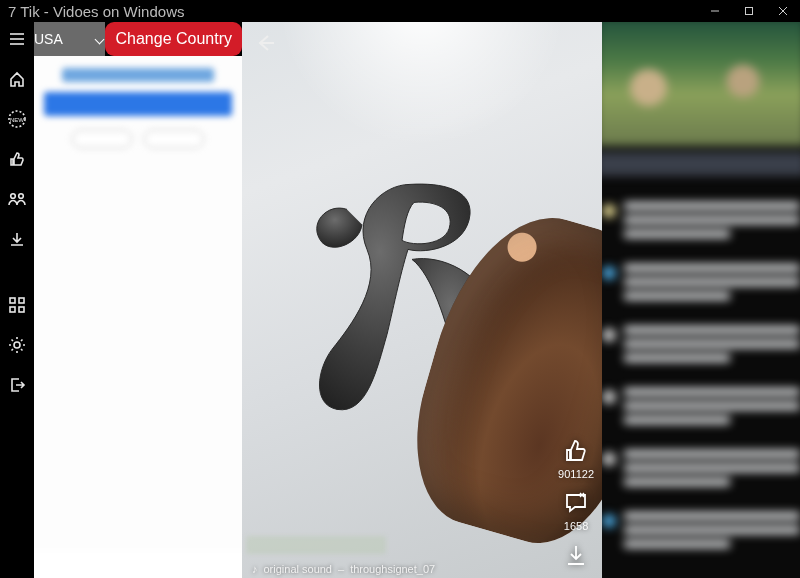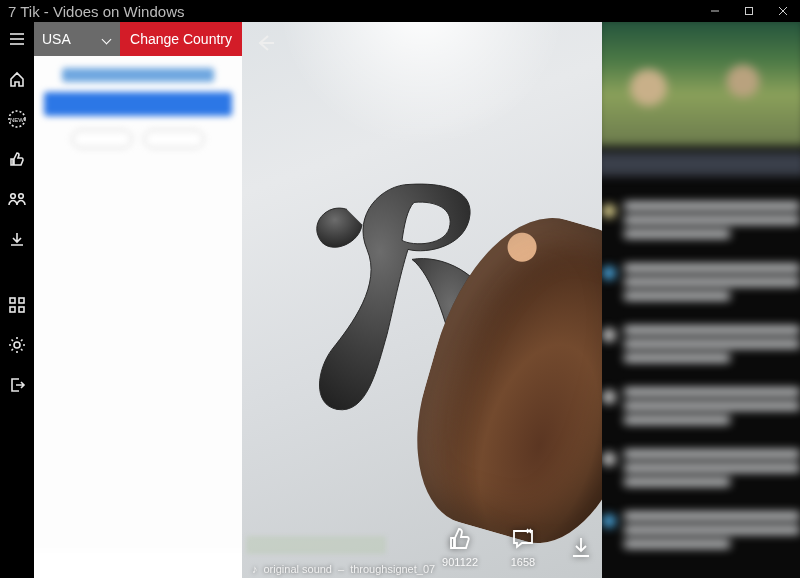--- a/index.html
+++ b/index.html
@@ -12,23 +12,23 @@
   .titlebar .winbtn svg { stroke: #ccc; stroke-width: 1; fill: none; }
 
   
   .app { display: flex; height: calc(578px - 22px); background: #000; }
   .sidebar { width: 34px; background: #000; display: flex; flex-direction: column; align-items: center; padding-top: 6px; gap: 18px; }
   .sidebar .sbitem { width: 22px; height: 22px; display: flex; align-items: center; justify-content: center; cursor: pointer; color: #e6e6e6; }
   .sidebar .sbitem svg { stroke: #e6e6e6; stroke-width: 1.6; fill: none; }
   .sidebar .gap { flex: 0 0 8px; }
 
   .left-header { display: flex; height: 34px; background: #000; width: 208px; }
-  .country-dd { flex: 1; background: #6a6a6a; color: #fff; display: flex; align-items: center; justify-content: space-between; padding: 0 8px; font-size: 14px; cursor: pointer; }
+  .country-dd { flex: 1; background: #6a6a6a; color: #fff; display: flex; align-items: center; justify-content: space-between; padding: 0 0; font-size: 14px; cursor: pointer; }
   .country-dd .chev { border: solid #fff; border-width: 0 1.5px 1.5px 0; display: inline-block; padding: 3px; transform: rotate(45deg); margin-right: 2px; }
-  .change-btn { background: #d31c28; color: #fff; display: flex; align-items: center; justify-content: center; padding: 0 10px; font-size: 14px; cursor: pointer; white-space: nowrap; }
+  .change-btn { background: #d31c28; color: #fff; display: flex; align-items: center; justify-content: center; padding: 0 10px; font-size: 16px; cursor: pointer; white-space: nowrap; border-radius: 9px; }
 
   .leftcol { width: 208px; display: flex; flex-direction: column; }
   .listpane { flex: 1; background: #fdfdfd; position: relative; overflow: hidden; }
   .blurred-card { margin: 12px 10px; filter: blur(3px); }
   .bc-title { height: 14px; background: #6fa7e0; border-radius: 3px; margin: 0 18px 10px; }
   .bc-bluebar { height: 24px; background: #2c77e6; border-radius: 3px; }
   .bc-chips { display: flex; gap: 12px; margin-top: 14px; justify-content: center; }
   .bc-chip { width: 60px; height: 18px; border: 1px solid #bbb; border-radius: 10px; background: #fff; }
   .listpane::after { content: ""; position: absolute; bottom: -12px; left: -12px; right: -12px; height: 40px; background: #fff; filter: blur(6px); }
 
@@ -43,21 +43,21 @@
       linear-gradient(160deg, #dfe3e6 0%, #e7e9eb 25%, #dadde0 55%, #c6cacc 100%);
   }
   .letter { position: absolute; left: 50%; top: 50%; transform: translate(-50%, -52%); }
   .finger { position: absolute; right: -40px; bottom: 40px; width: 210px; height: 320px; transform: rotate(16deg);
     background:
       radial-gradient(circle at 26% 12%, #dba981 0 14px, transparent 15px),
       radial-gradient(ellipse 120px 230px at 60% 70%, #5b3622 0%, #734a2e 45%, #3e2416 100%);
     border-radius: 90px 90px 70px 70px / 160px 160px 120px 120px;
     box-shadow: inset -20px -10px 40px rgba(0,0,0,0.45), inset 25px 15px 35px rgba(255,210,170,0.25);
   }
-  .actions { position: absolute; right: 8px; bottom: 10px; display: flex; flex-direction: row; align-items: center; gap: 32px; color: #fafafa; font-size: 11px; text-shadow: 0 0 4px rgba(0,0,0,.5); }
+  .actions { position: absolute; right: 8px; bottom: 10px; display: flex; flex-direction: column; align-items: center; gap: 10px; color: #fafafa; font-size: 11px; text-shadow: 0 0 4px rgba(0,0,0,.5); }
   .actions .act { display: flex; flex-direction: column; align-items: center; cursor: pointer; gap: 4px; }
   .actions svg { stroke: #fff; fill: none; stroke-width: 1.8; filter: drop-shadow(0 0 3px rgba(0,0,0,.6)); }
   .caption { position: absolute; left: 10px; right: 60px; bottom: 3px; color: #f0f0f0; font-size: 11px; display: flex; align-items: center; gap: 6px; text-shadow: 0 0 4px rgba(0,0,0,.6); filter: blur(.4px); }
   .captionbg { position: absolute; left: 4px; bottom: 24px; width: 140px; height: 18px; background: rgba(180,200,170,.35); border-radius: 3px; filter: blur(2px); }
 
   
   .rightcol { width: 198px; background: #0a0a0a; position: relative; overflow: hidden; }
   .rc-inner { position: absolute; inset: -6px; filter: blur(5px); }
   .rc-thumb { height: 130px; background:
      radial-gradient(circle at 25% 55%, #c9b089 0 18px, transparent 19px),

